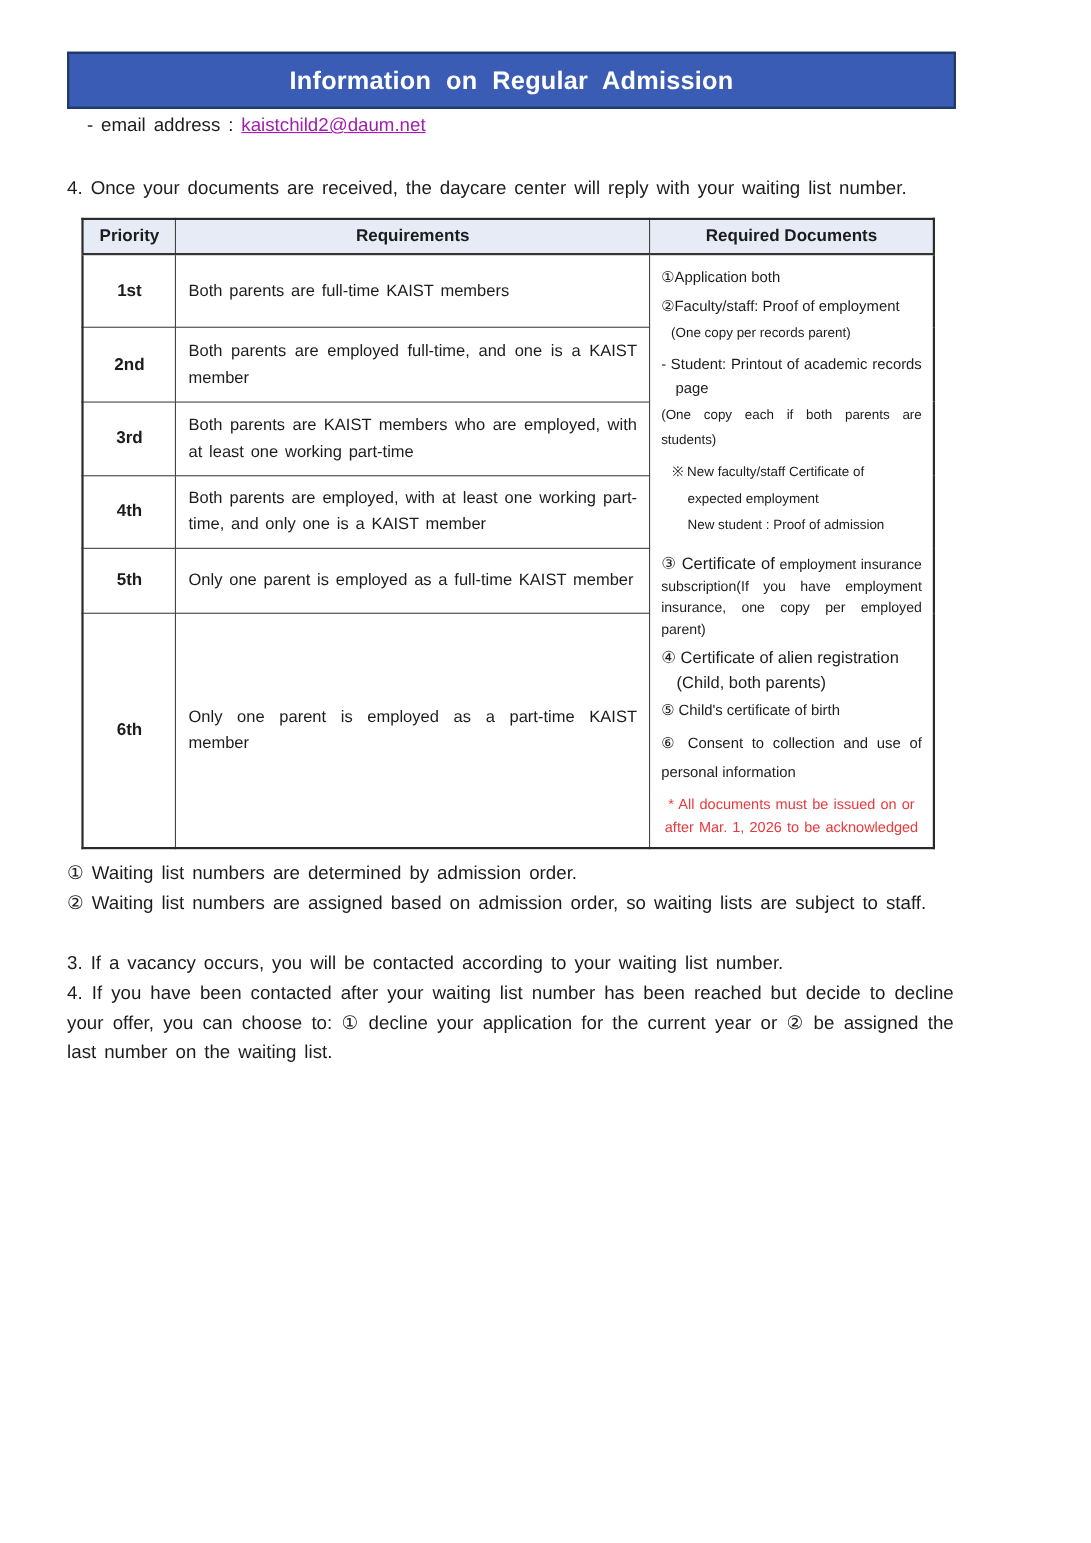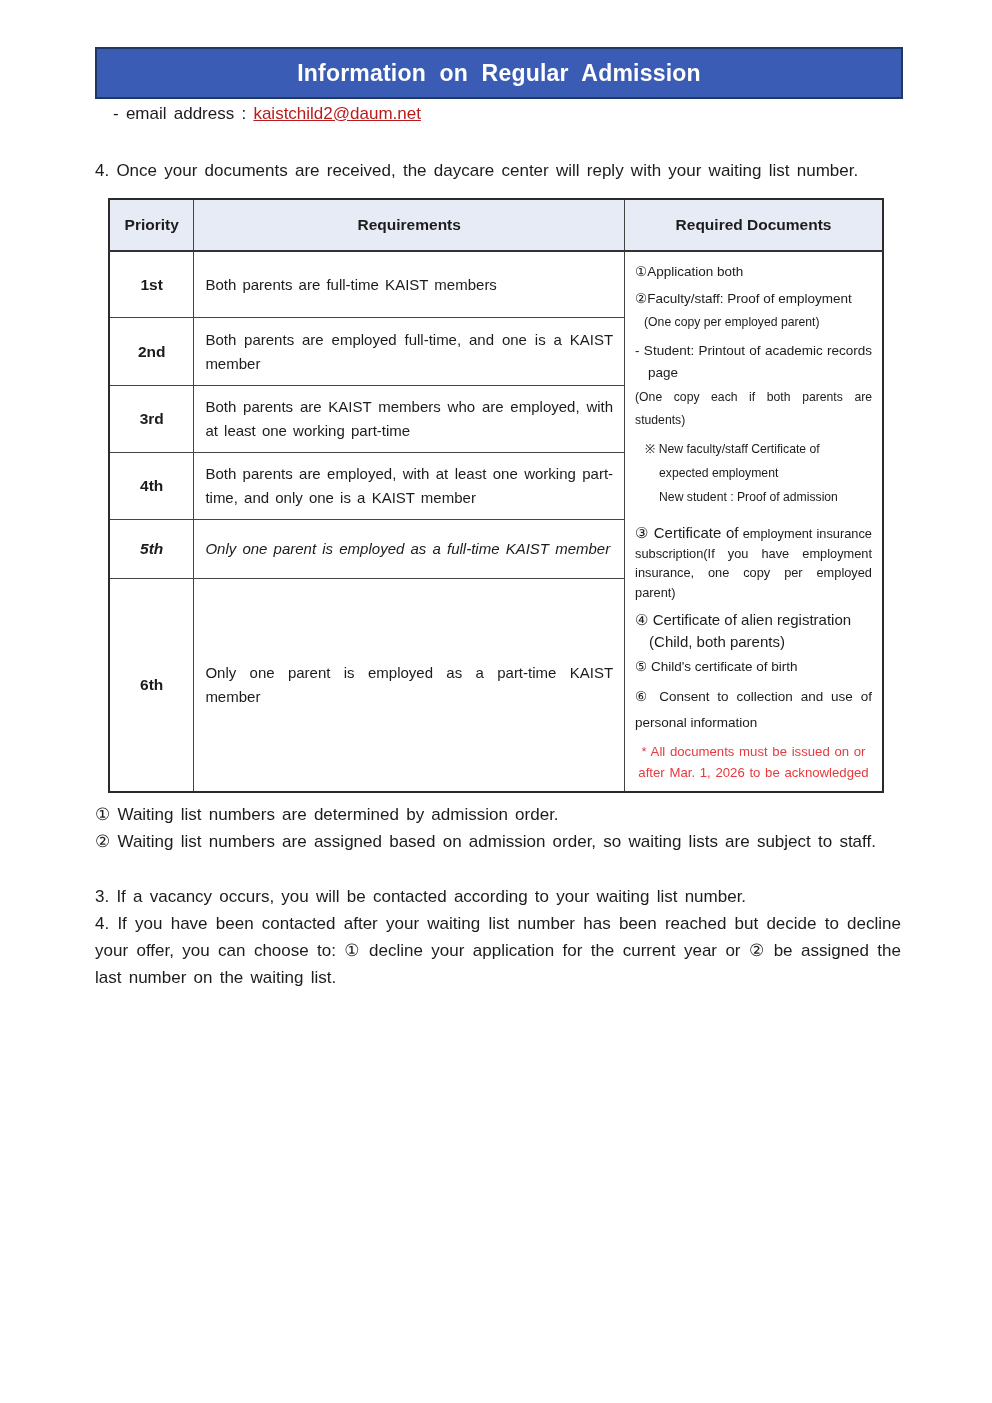--- a/index.html
+++ b/index.html
@@ -3,21 +3,21 @@
 <meta charset="utf-8">
 <style>
   * { margin: 0; padding: 0; box-sizing: border-box; }
   html, body { background: #ffffff; }
   .page {
     width: 992px; height: 1403px;
     background: #ffffff;
     font-family: "Liberation Sans", sans-serif;
     color: #1c1c1c;
     position: relative;
-    padding: 47px 92px 0 95px;
+    padding: 47px 92px 0 61px;
     overflow: hidden;
   }
   
   .banner {
     width: 808px; height: 52px;
     background: #3a5cb4;
     border: 2px solid #1f3864;
     display: flex; align-items: center; justify-content: center;
   }
   .banner .title {
@@ -41,36 +41,36 @@
     border-collapse: collapse;
     border: 2px solid #2b2b2b;
   }
   table.priority-table td, table.priority-table th {
     border: 1px solid #444444;
     vertical-align: middle;
   }
   th.hdr {
     background: #e7ebf5;
     font-size: 15.5px; font-weight: 600;
-    height: 52px;
+    height: 32px;
     border-bottom: 2px solid #333333 !important;
     text-align: center;
   }
   .col-priority { width: 85px; }
   .col-req { width: 432px; }
   .col-docs { width: 259px; }
   td.priority-cell {
     text-align: center; font-size: 15.5px; font-weight: 600;
   }
   td.req-cell {
     font-size: 15px; line-height: 24px; padding: 6px 11px;
     text-align: justify; word-spacing: 2px;
   }
   tr.r1 { height: 62px; } tr.r2 { height: 63px; } tr.r3 { height: 62px; }
-  tr.r4 { height: 62px; } tr.r5 { height: 55px; font-style: italic; } tr.r6 { height: 198px; }
+  tr.r4 { height: 62px; } tr.r5 { height: 55px; } tr.r6 { height: 198px; }
   
   td.docs-cell { padding: 9px 10px 8px 10px; vertical-align: top; }
   .doc { font-size: 13.5px; line-height: 22px; color: #1c1c1c; }
   .doc-j { text-align: justify; }
   .doc-small { font-size: 12.2px; }
   .doc-big { font-size: 15px; }
   .d0 { margin-bottom: 5px; }
   .d1 { margin-bottom: 2px; }
   .d2 { padding-left: 9px; line-height: 20px; margin-bottom: 8px; }
   .d3 { padding-left: 13px; text-indent: -13px; margin-bottom: 2px; }
@@ -96,21 +96,21 @@
 </head>
 <body>
 
 <div class="page">
 
   <div class="banner" style="background: rgb(58, 92, 180); border-color: rgb(31, 56, 100);">
     <span class="title">Information on Regular Admission</span>
   </div>
 
 
-  <p class="para p-email"><span>- email address :</span> <a class="email-link" href="#" style="color: #b91c1c;">kaistchild2@daum.net</a></p>
+  <p class="para p-email"><span>- email address :</span> <a class="email-link" href="#" style="color: #a21caf;">kaistchild2@daum.net</a></p>
 
   <p class="para p-item2">4. Once your documents are received, the daycare center will reply with your waiting list number.</p>
 
   <table class="priority-table">
     <colgroup>
       <col class="col-priority">
         <col class="col-req">
         <col class="col-docs">
     </colgroup>
     <tbody>
@@ -118,21 +118,21 @@
       <th class="hdr">Priority</th>
       <th class="hdr">Requirements</th>
       <th class="hdr">Required Documents</th>
     </tr>
     <tr class="r1">
       <td class="priority-cell">1st</td>
       <td class="req-cell">Both parents are full-time KAIST members</td>
       <td class="docs-cell" rowspan="6">
         <p class="doc d0">①Application both</p>
         <p class="doc d1">②Faculty/staff: Proof of employment</p>
-        <p class="doc doc-small d2">(One copy per employed parent)</p>
+        <p class="doc doc-small d2">(One copy per records parent)</p>
         <p class="doc doc-j d3">- Student: Printout of academic records page</p>
         <p class="doc doc-small doc-j d4">(One copy each if both parents are students)</p>
         <p class="doc doc-small d5">※ New faculty/staff Certificate of expected employment</p>
         <p class="doc doc-small d6">New student : Proof of admission</p>
         <p class="doc doc-j d7"><span class="doc-big">③ Certificate of</span> <span class="doc-small">employment insurance subscription(If you have employment insurance, one copy per employed parent)</span></p>
         <p class="doc doc-big d9">④ Certificate of alien registration</p>
         <p class="doc doc-big d10">(Child, both parents)</p>
         <p class="doc d11">⑤ Child's certificate of birth</p>
         <p class="doc doc-j d12">⑥ Consent to collection and use of personal information</p>
         <p class="doc d13" style="color: rgb(232, 57, 61);">* All documents must be issued on or after Mar. 1, 2026 to be acknowledged</p>

